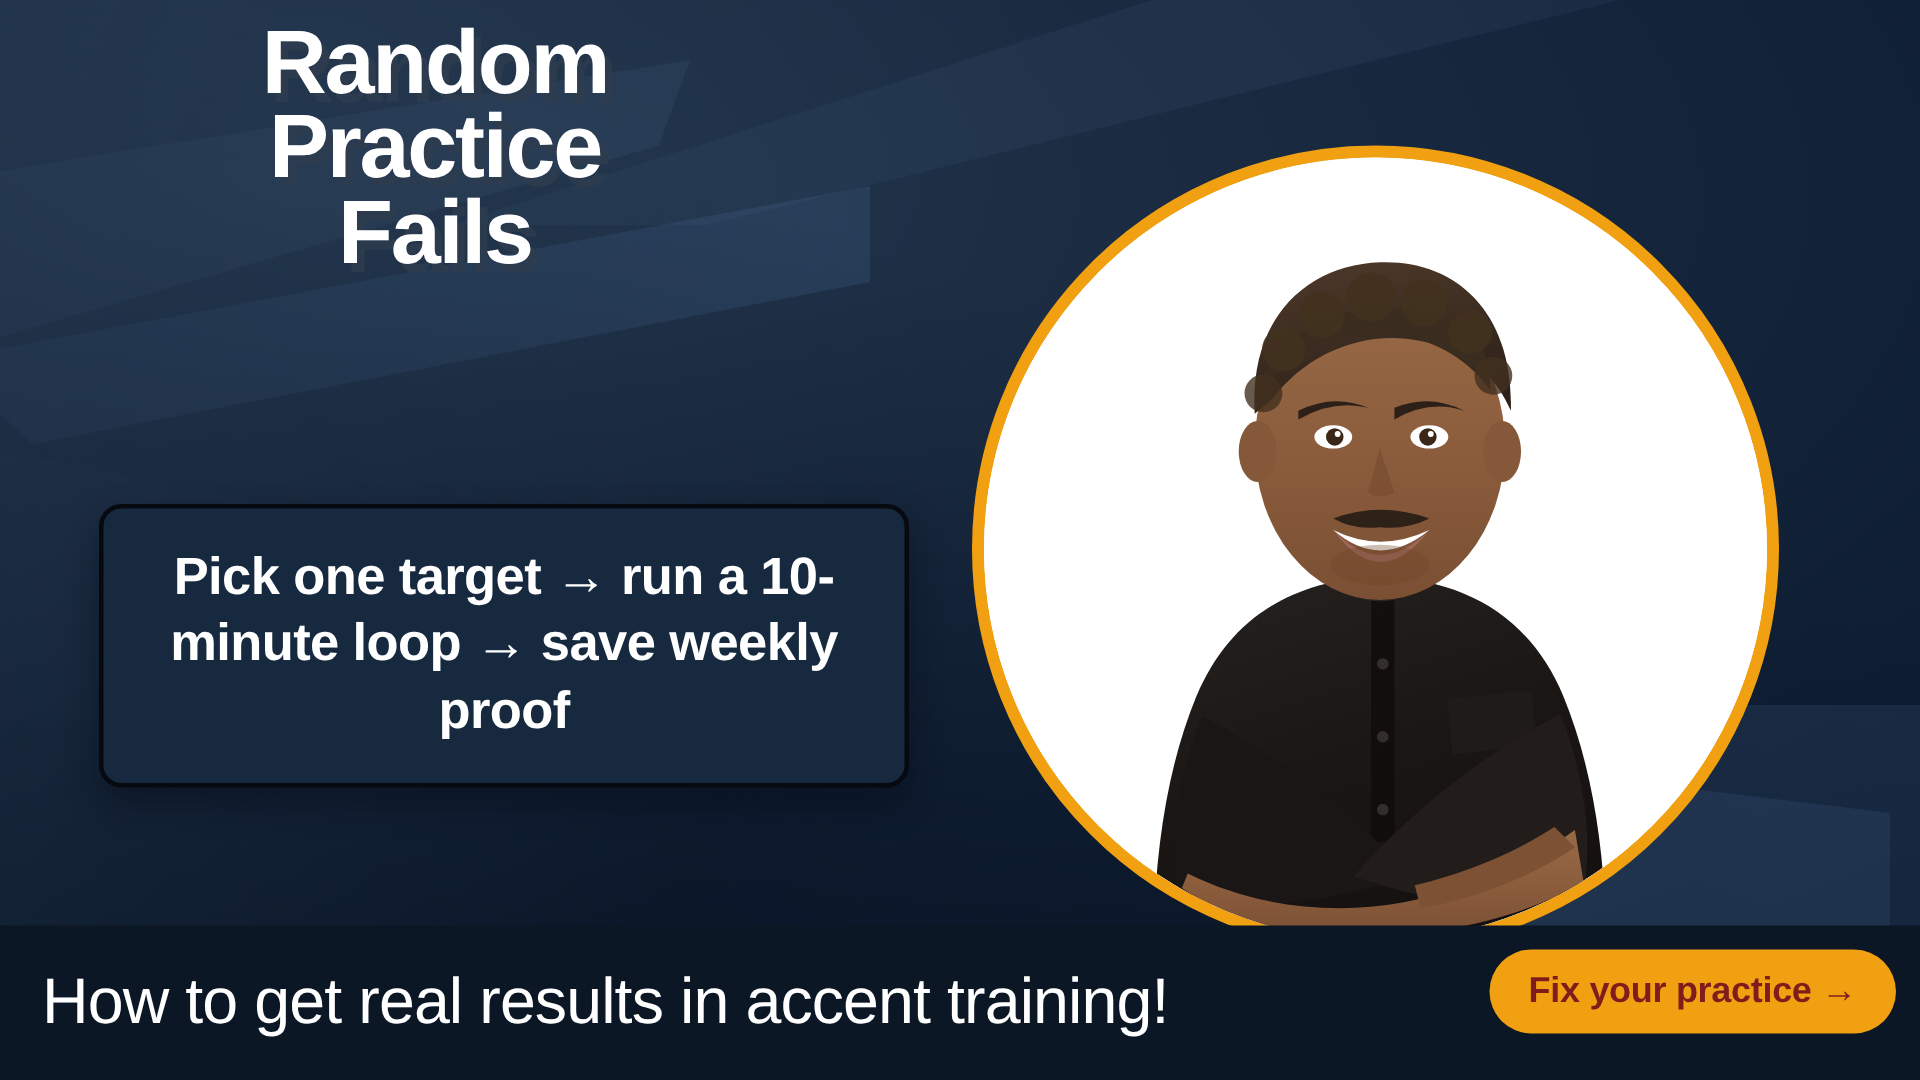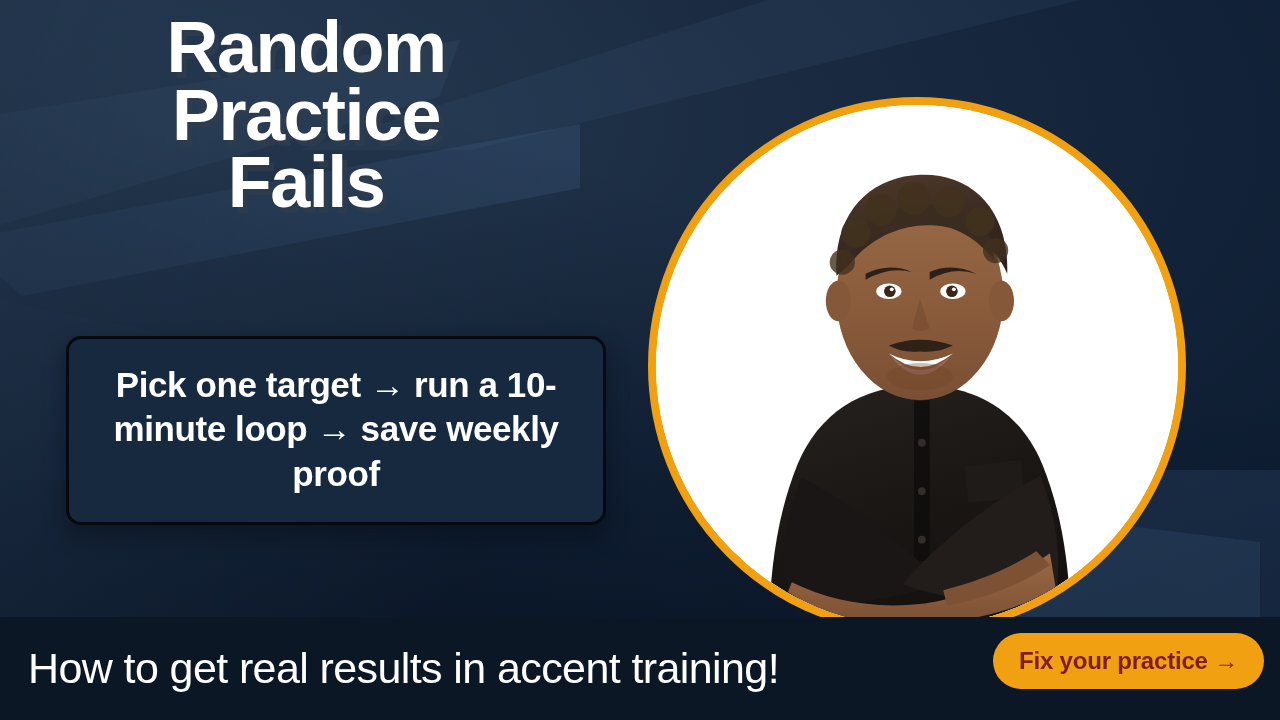--- a/index.html
+++ b/index.html
@@ -61,27 +61,27 @@
   }
   .poly-f {
     left: 0px; top: 300px; width: 260px; height: 180px;
     background: rgba(90,126,170,0.05);
     clip-path: polygon(0% 0%, 100% 30%, 70% 100%, 0% 100%);
   }
 
   
   .title {
     position: absolute;
-    left: 36px;
+    left: 20px;
     top: 14px;
     width: 540px;
     text-align: center;
     color: #ffffff;
     font-weight: 700;
-    font-size: 72px;
+    font-size: 60px;
     line-height: 0.94;
     letter-spacing: -1.5px;
     text-shadow: 5px 6px 0 rgba(46,60,78,0.85);
     white-space: pre-line;
   }
 
   
   .subtitle-card {
     position: absolute;
     left: 66px;

